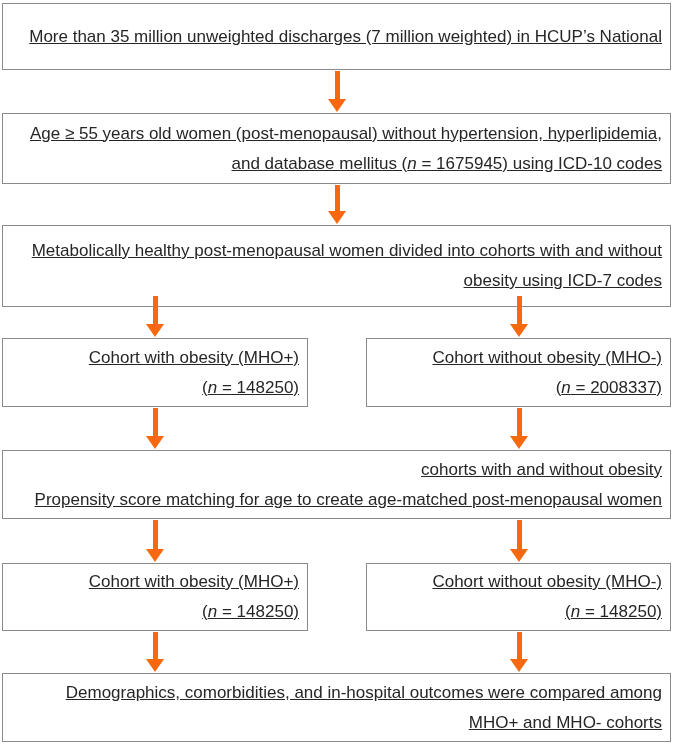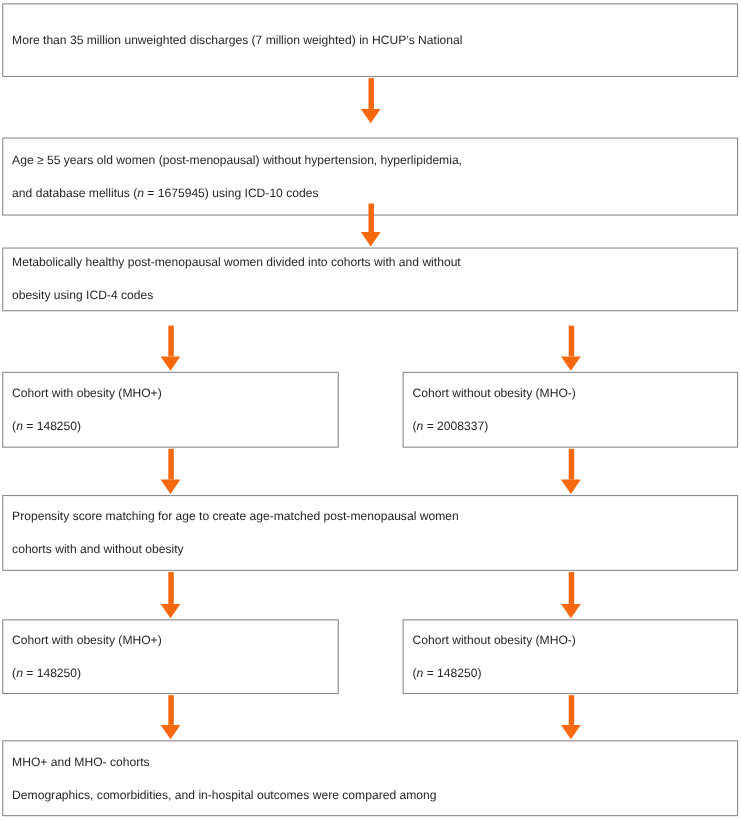--- a/index.html
+++ b/index.html
@@ -21,26 +21,27 @@
     background:var(--bg);
     overflow:hidden;
   }
   .box{
     position:absolute;
     border:1.5px solid var(--border);
     background:var(--bg);
     display:flex;
     flex-direction:column;
     justify-content:center;
-    align-items:flex-start;
+    align-items:flex-end;
     text-align:center;
-    font-size:11px;
+    font-size:17px;
     line-height:30px;
     color:var(--text);
     padding:0 8px;
+    text-decoration:underline;
   }
   .box .line{white-space:nowrap;}
   .box .line .it{font-style:italic;}
   .arrow{
     position:absolute;
     width:18px;
     display:flex;
     flex-direction:column;
     align-items:center;
   }
@@ -63,33 +64,33 @@
 
   <div class="box" style="left:2px;top:3px;width:669px;height:67px">
       <div class="line"><span>More than 35 million unweighted discharges (7 million weighted) in HCUP’s National</span></div>
     </div>
 
   <div class="arrow" style="left:328px;top:71px;height:41px">
     <div class="shaft"></div>
     <div class="head"></div>
   </div>
 
-  <div class="box" style="left:2px;top:125px;width:669px;height:71px">
+  <div class="box" style="left:2px;top:113px;width:669px;height:71px">
       <div class="line"><span>Age ≥ 55 years old women (post-menopausal) without hypertension, hyperlipidemia,</span></div>
       <div class="line"><span>and database mellitus (</span><span class="it">n</span><span> = 1675945) using ICD-10 codes</span></div>
     </div>
 
   <div class="arrow" style="left:328px;top:185px;height:39px">
     <div class="shaft"></div>
     <div class="head"></div>
   </div>
 
-  <div class="box" style="left:2px;top:225px;width:669px;height:58px">
+  <div class="box" style="left:2px;top:225px;width:669px;height:82px">
       <div class="line"><span>Metabolically healthy post-menopausal women divided into cohorts with and without</span></div>
-      <div class="line"><span>obesity using ICD-4 codes</span></div>
+      <div class="line"><span>obesity using ICD-7 codes</span></div>
     </div>
 
   <div class="arrow" style="left:146px;top:296px;height:41px">
     <div class="shaft"></div>
     <div class="head"></div>
   </div>
   <div class="arrow" style="left:510px;top:296px;height:41px">
     <div class="shaft"></div>
     <div class="head"></div>
   </div>
@@ -106,22 +107,22 @@
   <div class="arrow" style="left:146px;top:408px;height:41px">
     <div class="shaft"></div>
     <div class="head"></div>
   </div>
   <div class="arrow" style="left:510px;top:408px;height:41px">
     <div class="shaft"></div>
     <div class="head"></div>
   </div>
 
   <div class="box" style="left:2px;top:450px;width:669px;height:69px">
+      <div class="line"><span>cohorts with and without obesity</span></div>
       <div class="line"><span>Propensity score matching for age to create age-matched post-menopausal women</span></div>
-      <div class="line"><span>cohorts with and without obesity</span></div>
     </div>
 
   <div class="arrow" style="left:146px;top:520px;height:42px">
     <div class="shaft"></div>
     <div class="head"></div>
   </div>
   <div class="arrow" style="left:510px;top:520px;height:42px">
     <div class="shaft"></div>
     <div class="head"></div>
   </div>
@@ -138,17 +139,17 @@
   <div class="arrow" style="left:146px;top:632px;height:40px">
     <div class="shaft"></div>
     <div class="head"></div>
   </div>
   <div class="arrow" style="left:510px;top:632px;height:40px">
     <div class="shaft"></div>
     <div class="head"></div>
   </div>
 
   <div class="box" style="left:2px;top:673px;width:669px;height:69px">
+      <div class="line"><span>Demographics, comorbidities, and in-hospital outcomes were compared among</span></div>
       <div class="line"><span>MHO+ and MHO- cohorts</span></div>
-      <div class="line"><span>Demographics, comorbidities, and in-hospital outcomes were compared among</span></div>
     </div>
 
 </div>
 
 </body></html>

